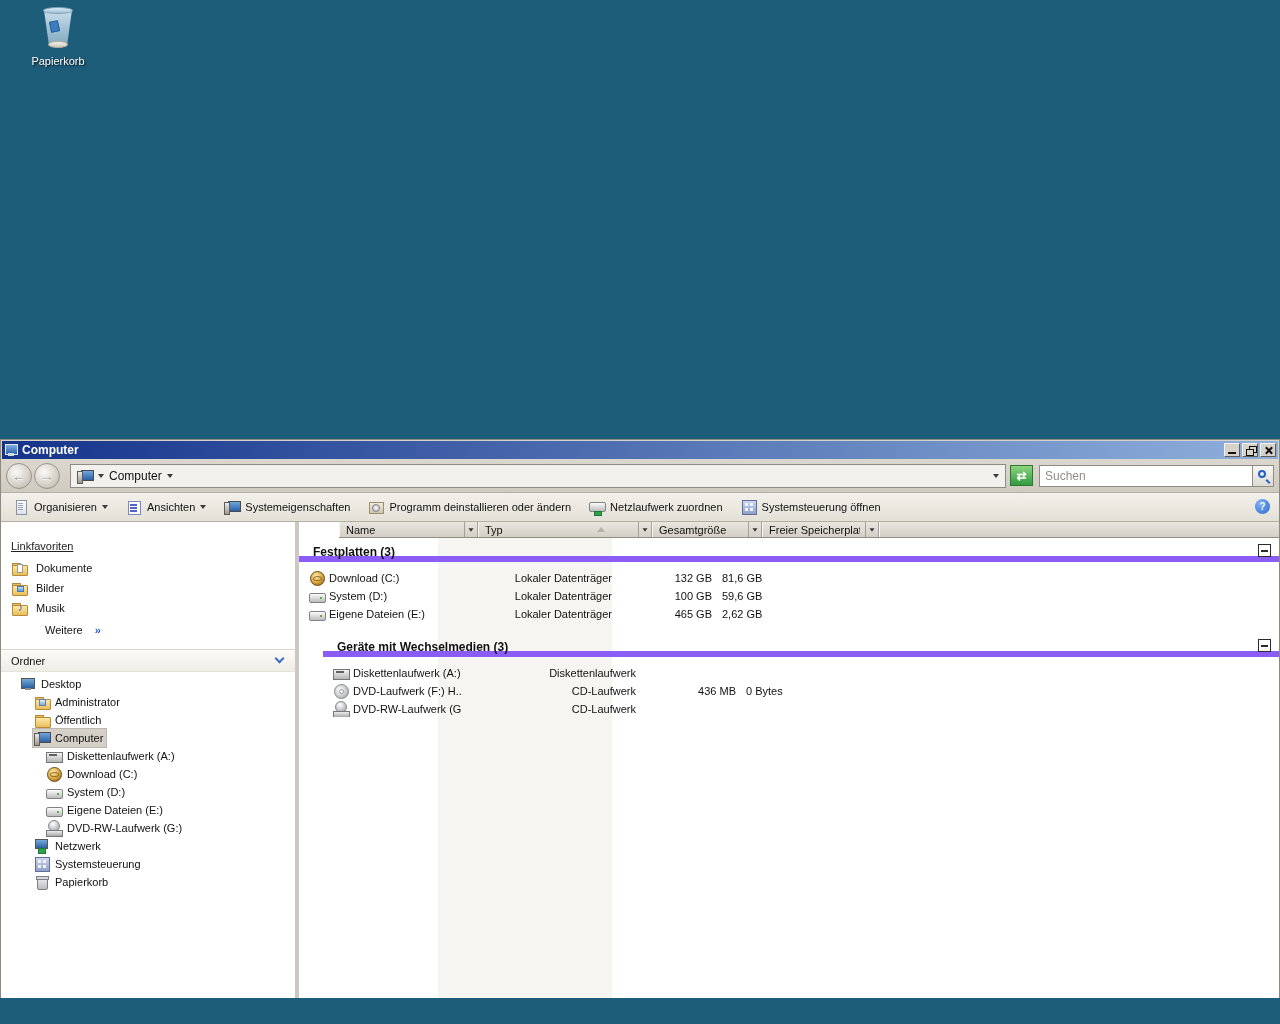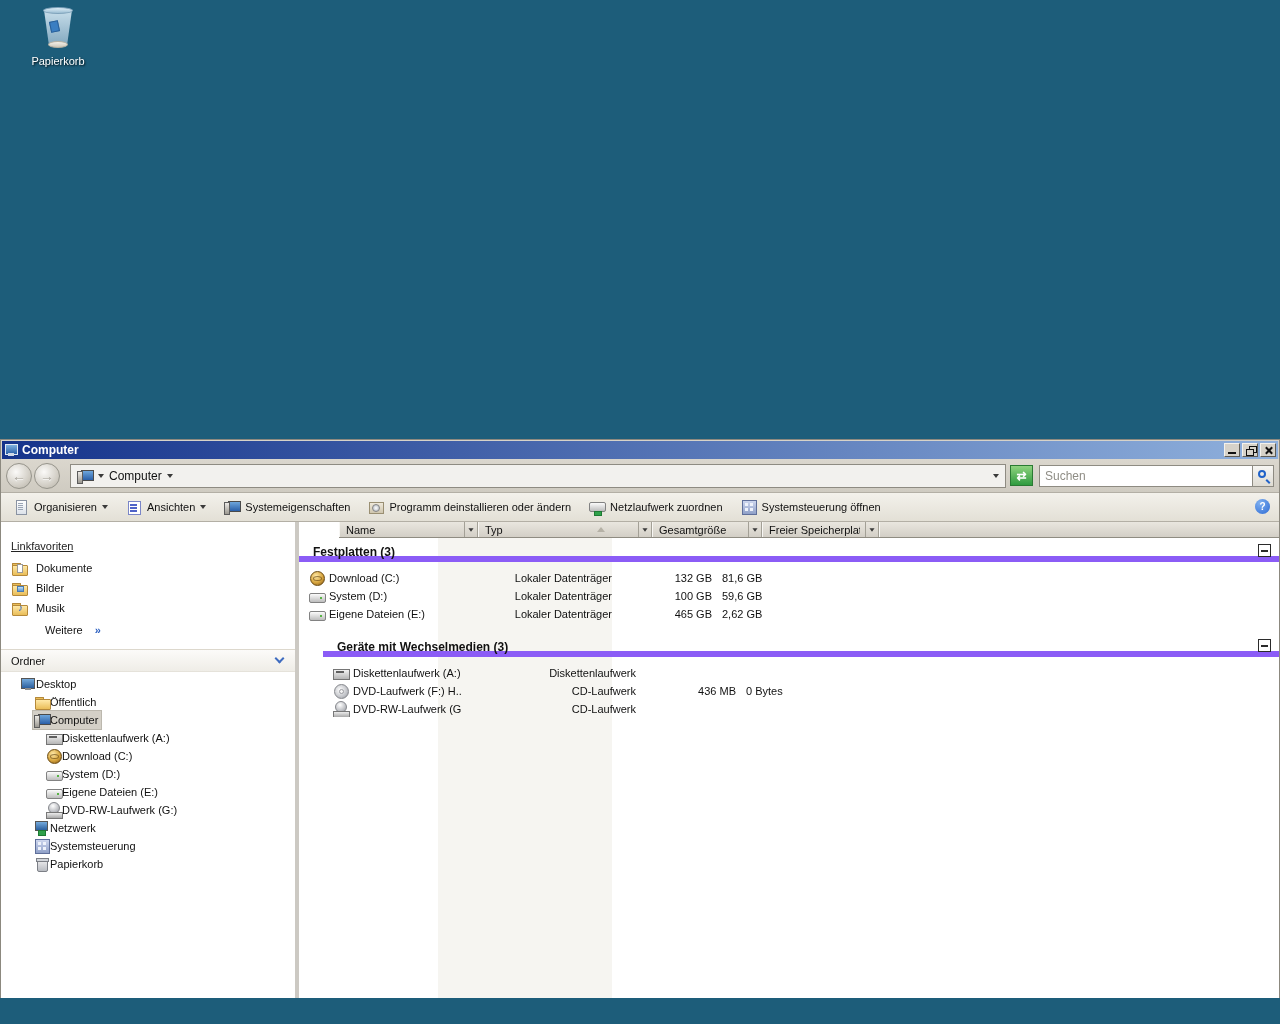--- a/index.html
+++ b/index.html
@@ -96,21 +96,21 @@
   .sb-sep { border-top:1px solid #ddd8cd; margin-top:9px; }
   .folders-band { height:22px; display:flex; align-items:center; justify-content:space-between;
                   padding:0 12px 0 10px; background:linear-gradient(#fcfbf9,#efede7); border-bottom:1px solid #e5e2da; }
   .chev-down { width:7px; height:7px; border-right:2px solid #3f6cc0; border-bottom:2px solid #3f6cc0;
                transform:rotate(45deg); margin-top:-4px; }
 
   
   .tree { padding-top:3px; }
   .tree-item { display:flex; align-items:center; height:18px; cursor:default; }
   .lvl0 { padding-left:18px; } .lvl1 { padding-left:32px; } .lvl2 { padding-left:44px; }
-  .sel { display:inline-flex; align-items:center; padding:1px 3px 1px 1px; white-space:nowrap; }
+  .sel { display:inline-flex; align-items:center; gap:5px; padding:1px 3px 1px 1px; white-space:nowrap; }
   .tree-item.selected .sel { background:#D4D0C7; outline:1px solid #bcb8ae; }
 
   
   .sort-band { position:absolute; left:139px; top:16px; width:174px; bottom:0; background:#F6F5F1; }
   .col-headers { position:relative; display:flex; height:16px;
                  background:linear-gradient(#e9e6df,#d3cfc6); border-bottom:1px solid #8f8c82;margin-left:40px; }
   .col-h { position:relative; display:flex; align-items:center; gap:5px; padding:0 0 0 6px;
            border-left:1px solid #f8f7f4; border-right:1px solid #a3a096; }
   .col-h .lab { flex:1 1 auto; white-space:nowrap; overflow:hidden; }
   .col-drop { width:13px; height:100%; border-left:1px solid #a3a096; display:flex; align-items:center; justify-content:center; flex:0 0 auto; }
@@ -323,20 +323,28 @@
 
       <div class="tree">
         <div class="tree-item lvl0">
           <span class="sel">
               <span class="ic ic-monitor"></span>
               <span>Desktop</span>
             </span>
         </div>
         <div class="tree-item lvl1">
           <span class="sel">
+              <span class="ic ic-folder">
+                <span class="mk mk-user"></span>
+              </span>
+              <span>Administrator</span>
+            </span>
+        </div>
+        <div class="tree-item lvl1">
+          <span class="sel">
               <span class="ic ic-folder"></span>
               <span>Öffentlich</span>
             </span>
         </div>
         <div class="tree-item lvl1 selected">
           <span class="sel">
               <span class="ic ic-computer"></span>
               <span>Computer</span>
             </span>
         </div>

